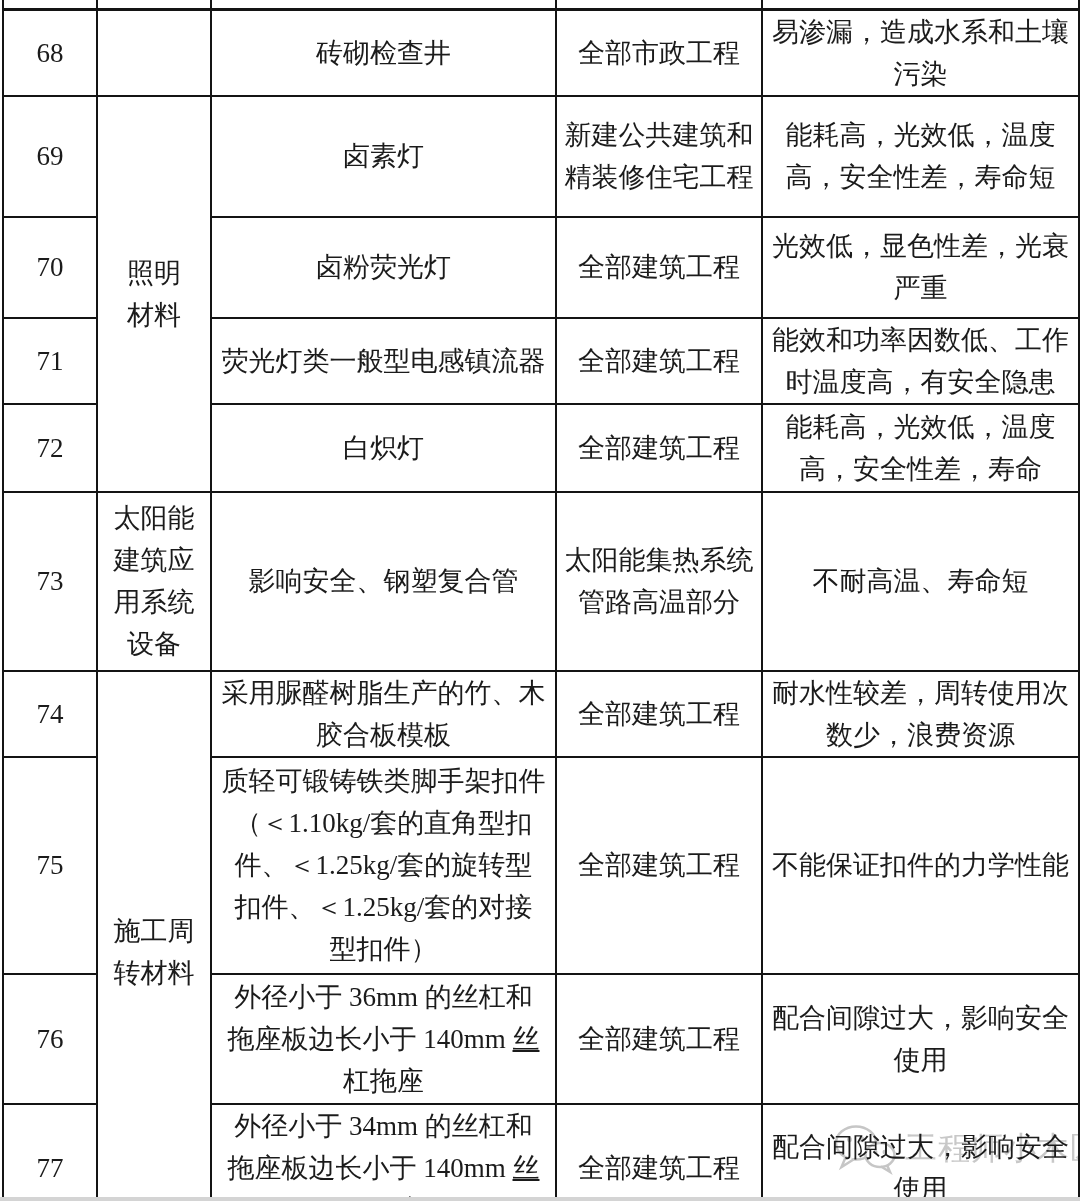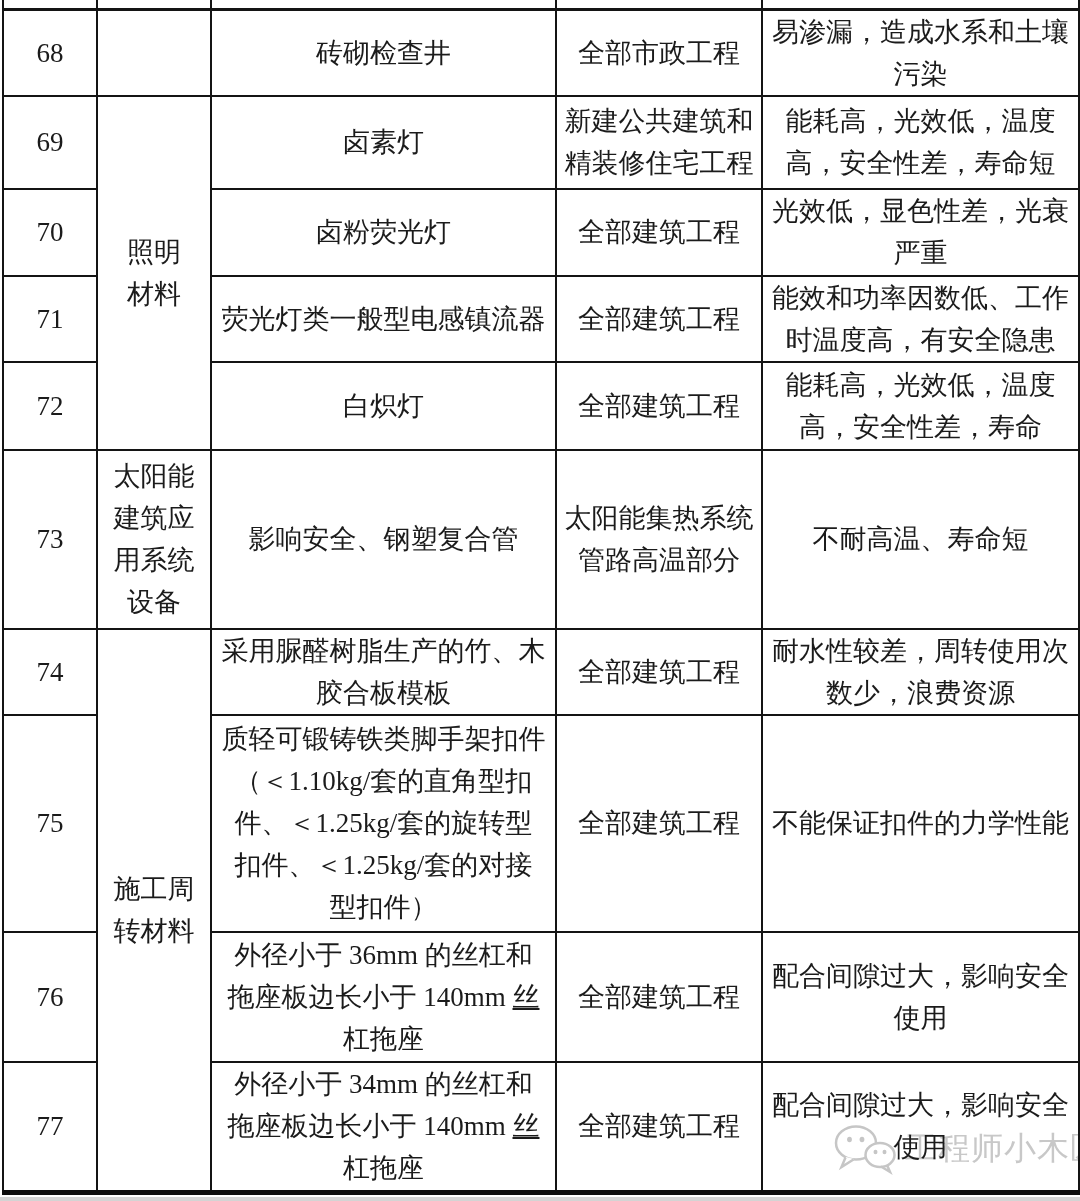--- a/index.html
+++ b/index.html
@@ -33,22 +33,22 @@
     line-height: 42px;
     padding: 0 4px;
     white-space: pre-line;
     overflow: hidden;
   }
   table.doc-table { border-top: none; border-bottom: 5px solid #0d0d0d; }
   tr.r-stub td { border-top: none; border-bottom: 3px solid #141414; }
   td.num { font-size: 28px; }
   tr.r-stub  { height: 9px;  }
   tr.r68 { height: 84px;  }
-  tr.r69 { height: 93px;  }
-  tr.r70 { height: 87px;  }
+  tr.r69 { height: 121px;  }
+  tr.r70 { height: 101px;  }
   tr.r71 { height: 68px;  }
   tr.r72 { height: 88px;  }
   tr.r73 { height: 179px; }
   tr.r74 { height: 78px;  }
   tr.r75 { height: 217px; }
   tr.r76 { height: 130px; }
   tr.r77 { height: 131px; }
 
   .watermark {
     position: absolute;

